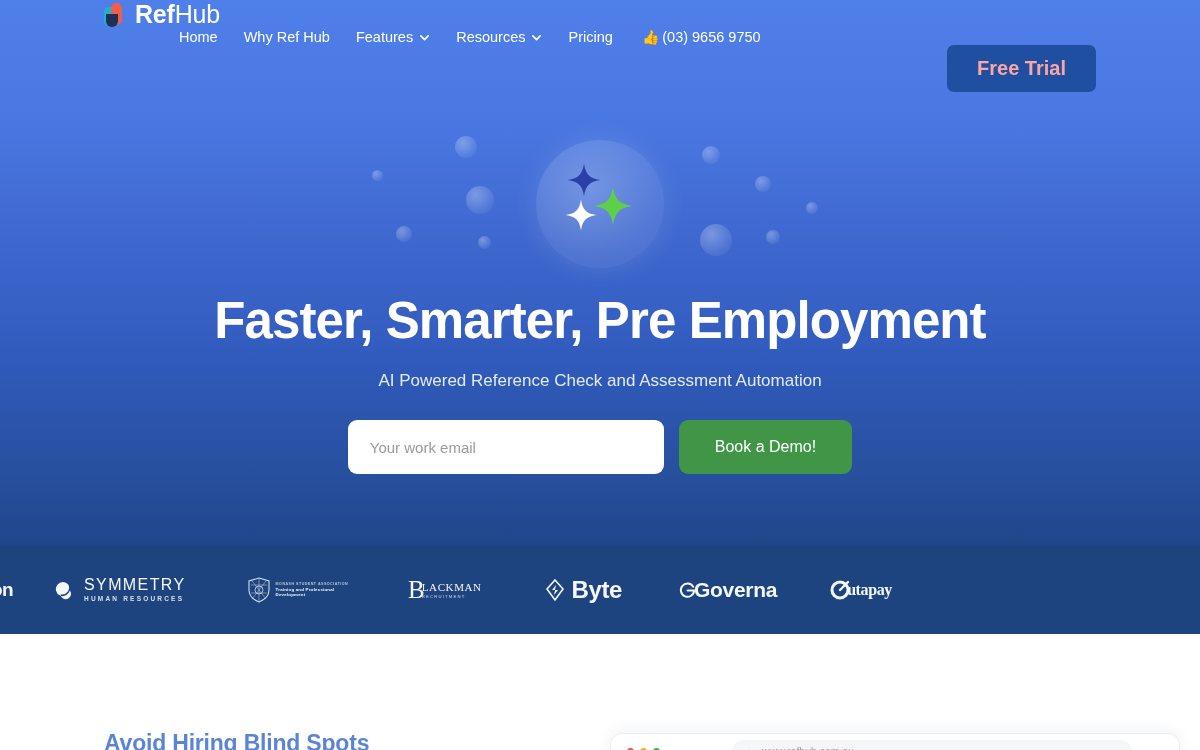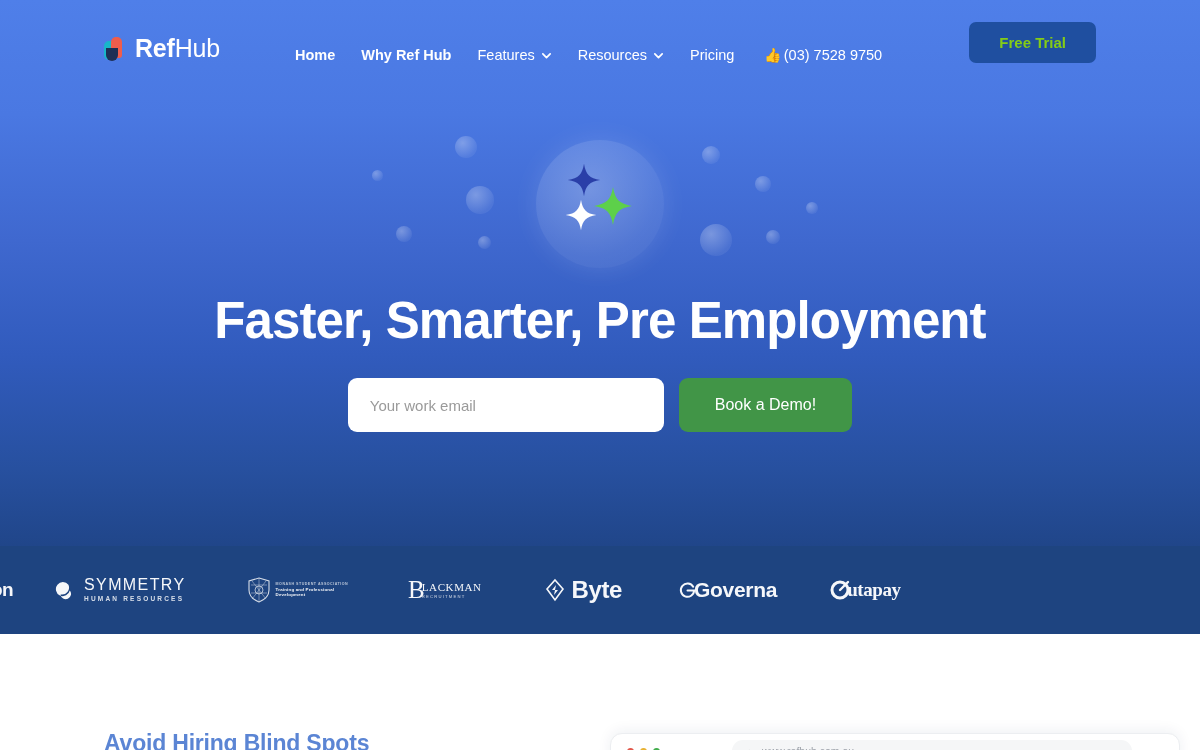--- a/index.html
+++ b/index.html
@@ -25,22 +25,23 @@
         #1c3d75 100%);
     overflow:hidden;
   }
 
   
   .nav{
     position:relative;
     z-index:20;
     height:78px;
     display:flex;
-    align-items:flex-end;
-    padding:15px 104px;
+    align-items:flex-start;
+    padding:0 104px;
+    flex-direction:column;
   }
   .brand{ display:flex; align-items:center; gap:9px; }
   .brand-mark{ position:relative; width:22px; height:26px; }
   .brand-mark .teal{
     position:absolute; left:0; top:5px;
     width:11px; height:19px;
     background:#19b6c9;
     border-radius:5px 2px 5px 5px;
   }
   .brand-mark .coral{
@@ -59,21 +60,21 @@
   .brand-text .b{ font-weight:700; }
   .brand-text .l{ font-weight:400; }
 
   .navlinks{
     display:flex; align-items:center;
     gap:26px;
     margin-left:75px;
   }
   .navlink{
     font-size:14.5px; color:#ffffff;
-    font-weight:700;
+    font-weight:400;
     white-space:nowrap;
     display:flex; align-items:center; gap:6px;
     cursor:pointer;
   }
   .navlink.plain{ font-weight:500; }
   .chev{ display:inline-block; width:11px; height:11px; }
   .chev svg{ display:block; }
 
   .phone{
     display:flex; align-items:center; gap:2px;
@@ -83,22 +84,22 @@
   .phone .emoji{ font-size:14px; }
 
   .navbtns{ margin-left:auto; display:flex; align-items:center; gap:14px; }
   .btn-login{
     background:#9dbdf0; color:#fff;
     font-size:15px; font-weight:600;
     padding:12px 28px; border:none; border-radius:7px;
     cursor:pointer;
   }
   .btn-trial{
-    background:#1f4fa0; color:#84cc16;
-    font-size:15px; font-weight:600;
+    background:#1f4fa0; color:#fca5a5;
+    font-size:20px; font-weight:600;
     padding:12px 30px; border:none; border-radius:7px;
     cursor:pointer;
   }
 
   
   .bubbles{ position:absolute; inset:0; z-index:1; pointer-events:none; }
   .bub{
     position:absolute;
     border-radius:50%;
     background:radial-gradient(circle at 35% 32%, rgba(255,255,255,.30), rgba(255,255,255,.07) 70%);
@@ -213,21 +214,21 @@
   .lg-by{ margin-left:62px; display:flex; align-items:center; gap:6px; }
   .by-ic{ width:22px; height:24px; }
   .by-tx{ font-size:24px; font-weight:700; letter-spacing:-.4px; }
 
   .lg-gv{ margin-left:56px; display:flex; align-items:center; }
   .gv-ic{ width:19px; height:19px; margin-right:-3px; }
   .gv-tx{ font-size:21px; font-weight:700; letter-spacing:-.3px; }
 
   .lg-op{ margin-left:52px; display:flex; align-items:center; }
   .op-ic{ width:22px; height:22px; margin-right:-4px; }
-  .op-tx{ font-family:"Liberation Serif", serif; font-size:19px; font-weight:700; letter-spacing:-.4px; }
+  .op-tx{ font-family:"Liberation Serif", serif; font-size:16px; font-weight:700; letter-spacing:-.4px; }
 
   
   .below{
     position:relative;
     width:1200px; height:116px;
     background:#ffffff;
     overflow:hidden;
   }
   .sec-title{
     position:absolute;
@@ -329,31 +330,32 @@
           <svg width="11" height="11" viewBox="0 0 12 12">
               <path d="M2 4.2 L6 8.2 L10 4.2" stroke="#fff" stroke-width="1.9" fill="none" stroke-linecap="round" stroke-linejoin="round"></path>
             </svg>
         </span>
       </div>
       <div class="navlink plain">
         <span>Pricing</span>
       </div>
       <div class="phone">
         <span class="emoji">👍</span>
-        <span>(03) 7528 9750</span>
+        <span>(03) 9656 9750</span>
       </div>
     </div>
 
     <div class="navbtns">
       <button class="btn-trial">Free Trial</button>
     </div>
   </div>
 
   <div class="hero-copy">
     <h1 class="h1">Faster, Smarter, Pre Employment</h1>
+    <div class="sub">AI Powered Reference Check and Assessment Automation</div>
     <div class="form">
       <input class="email" type="text" placeholder="Your work email" style="">
       <button class="btn-demo">Book a Demo!</button>
     </div>
   </div>
 
   <div class="strip">
     <div class="logo-row">
 
       <div class="lg lg-partial">on</div>

